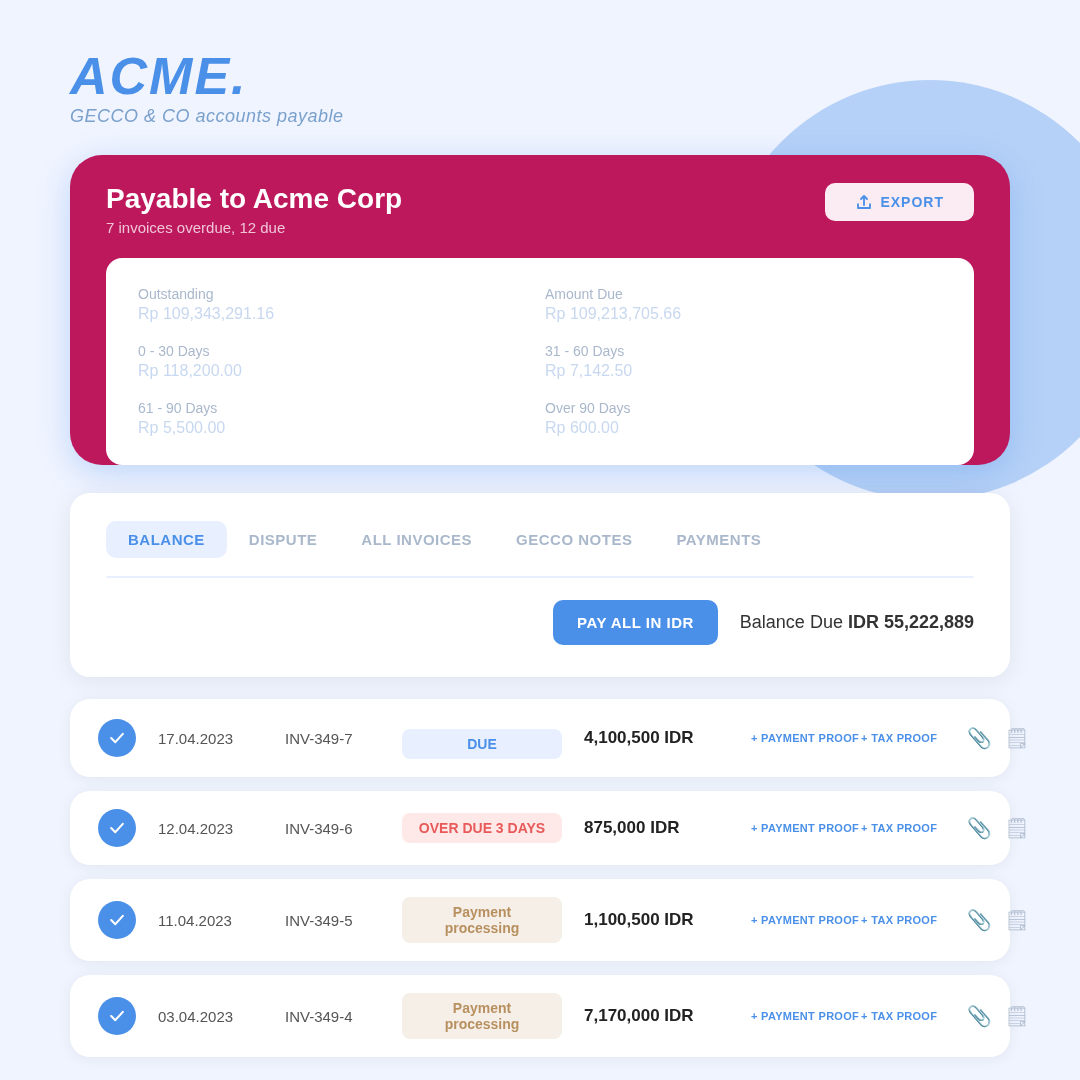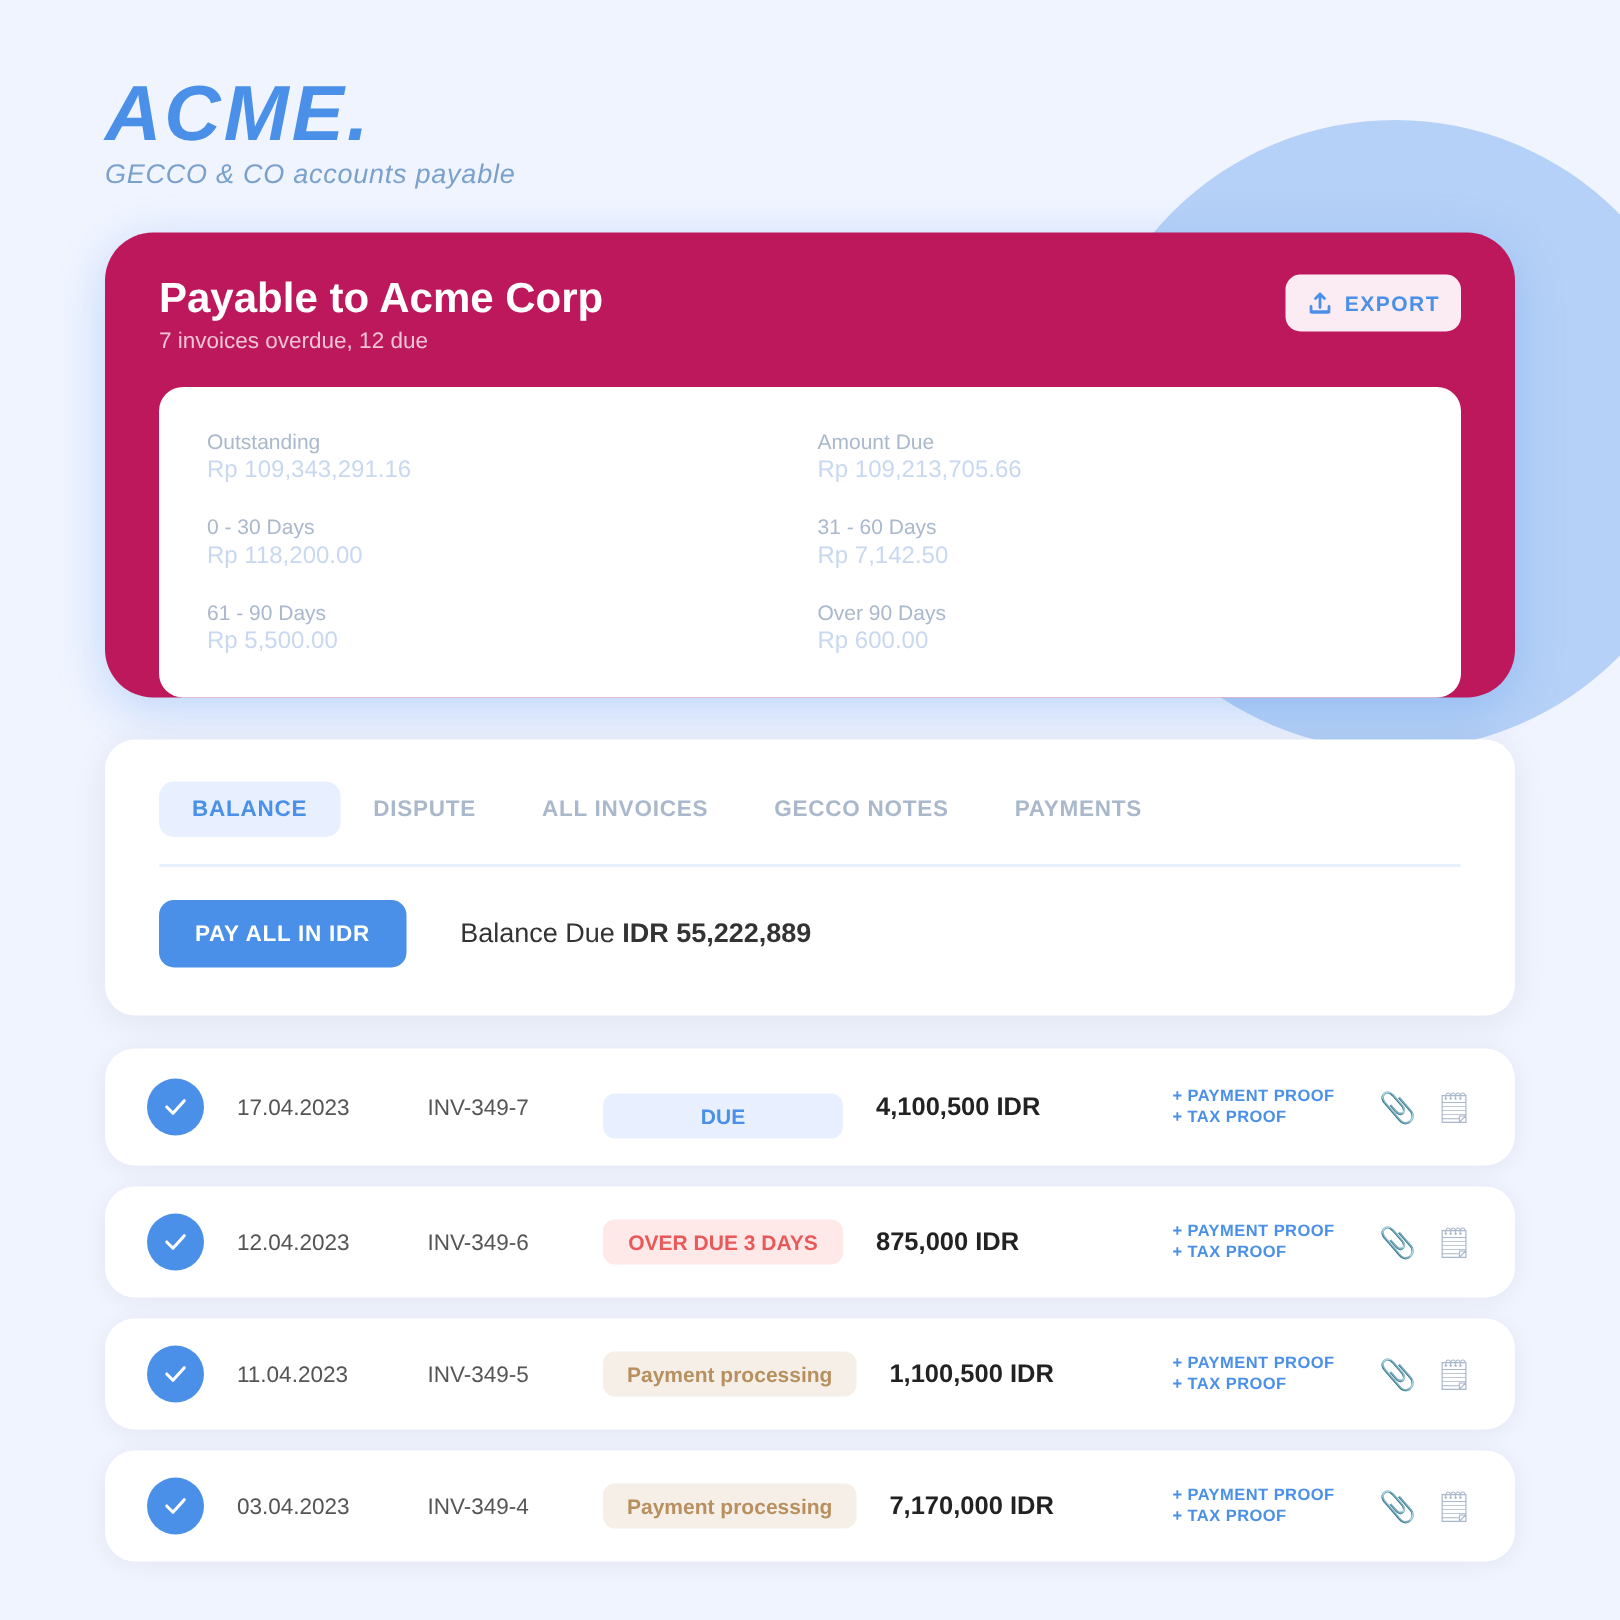--- a/index.html
+++ b/index.html
@@ -71,21 +71,21 @@
     }
     .payable-sub {
       font-size: 15px;
       color: rgba(255,255,255,0.75);
       margin-top: 4px;
     }
     .export-btn {
       background: rgba(255,255,255,0.92);
       border: none;
       border-radius: 10px;
-      padding: 10px 14px;
+      padding: 10px 30px;
       font-size: 14px;
       font-weight: 700;
       color: #4a90e8;
       cursor: pointer;
       display: flex;
       align-items: center;
       gap: 7px;
       letter-spacing: 1px;
       justify-content: space-between;
     }
@@ -145,21 +145,22 @@
     }
     .tab-divider {
       height: 2px;
       background: #e8f0ff;
       margin: 18px 0 22px 0;
       border-radius: 2px;
     }
     .pay-all-row {
       display: flex;
       align-items: center;
-      gap: 36px;
+      gap: 22px;
+      justify-content: flex-end;
     }
     .pay-all-btn {
       background: #4a90e8;
       color: #fff;
       border: none;
       border-radius: 10px;
       padding: 14px 24px;
       font-size: 15px;
       font-weight: 700;
       cursor: pointer;
@@ -241,21 +242,21 @@
       color: #b89060;
     }
     .inv-amount {
       font-size: 17px;
       color: #222;
       font-weight: 700;
       min-width: 145px;
     }
     .inv-actions {
       display: flex;
-      flex-direction: column;
+      flex-direction: row;
       gap: 2px;
       margin-left: auto;
     }
     .action-link {
       font-size: 11px;
       color: #4a90e8;
       font-weight: 600;
       cursor: pointer;
       white-space: nowrap;
       letter-spacing: 0.3px;

